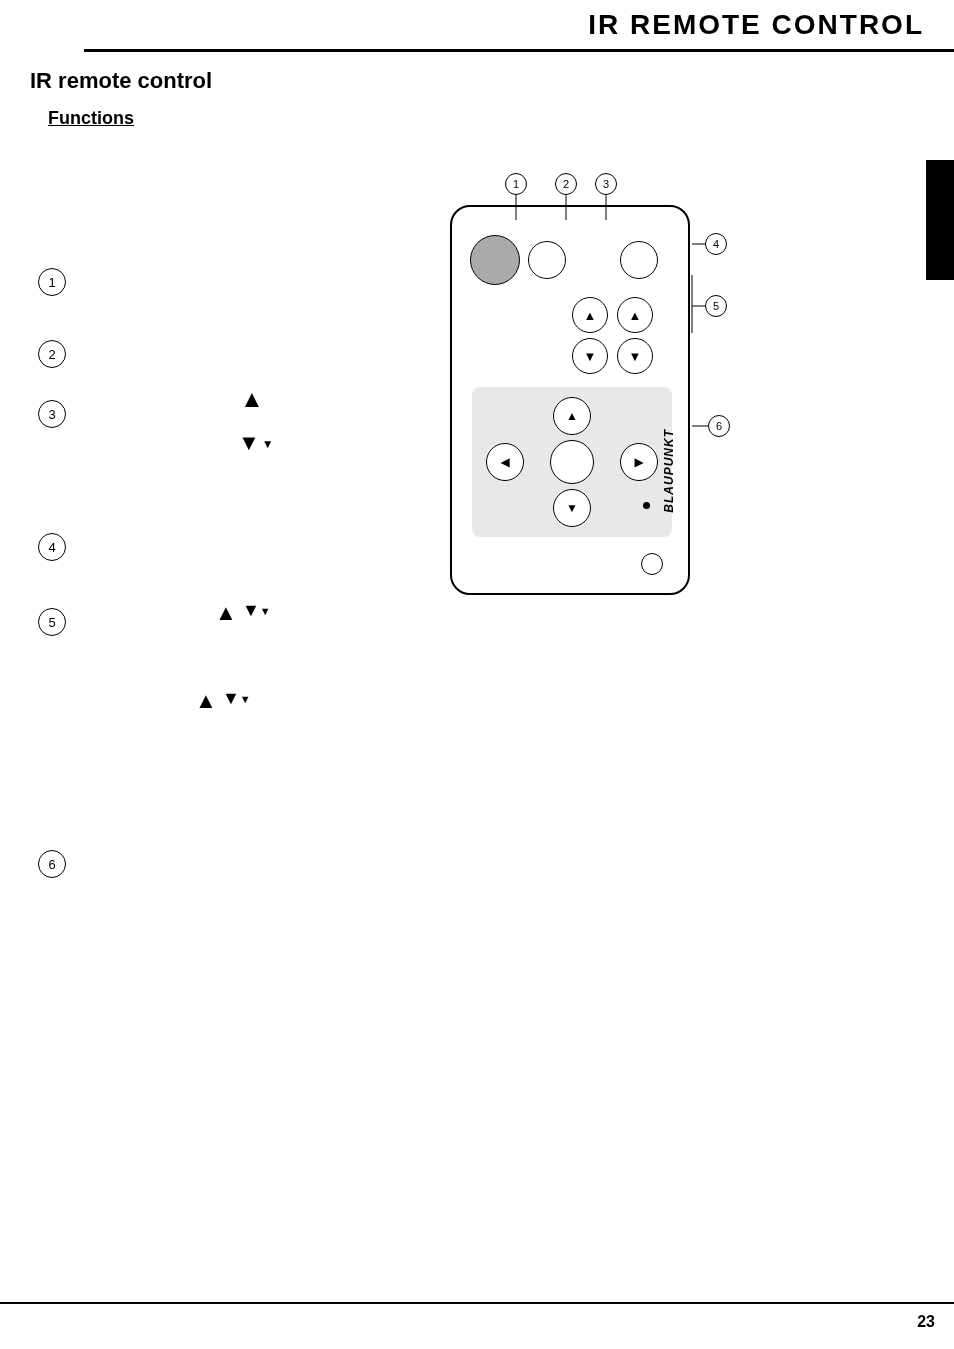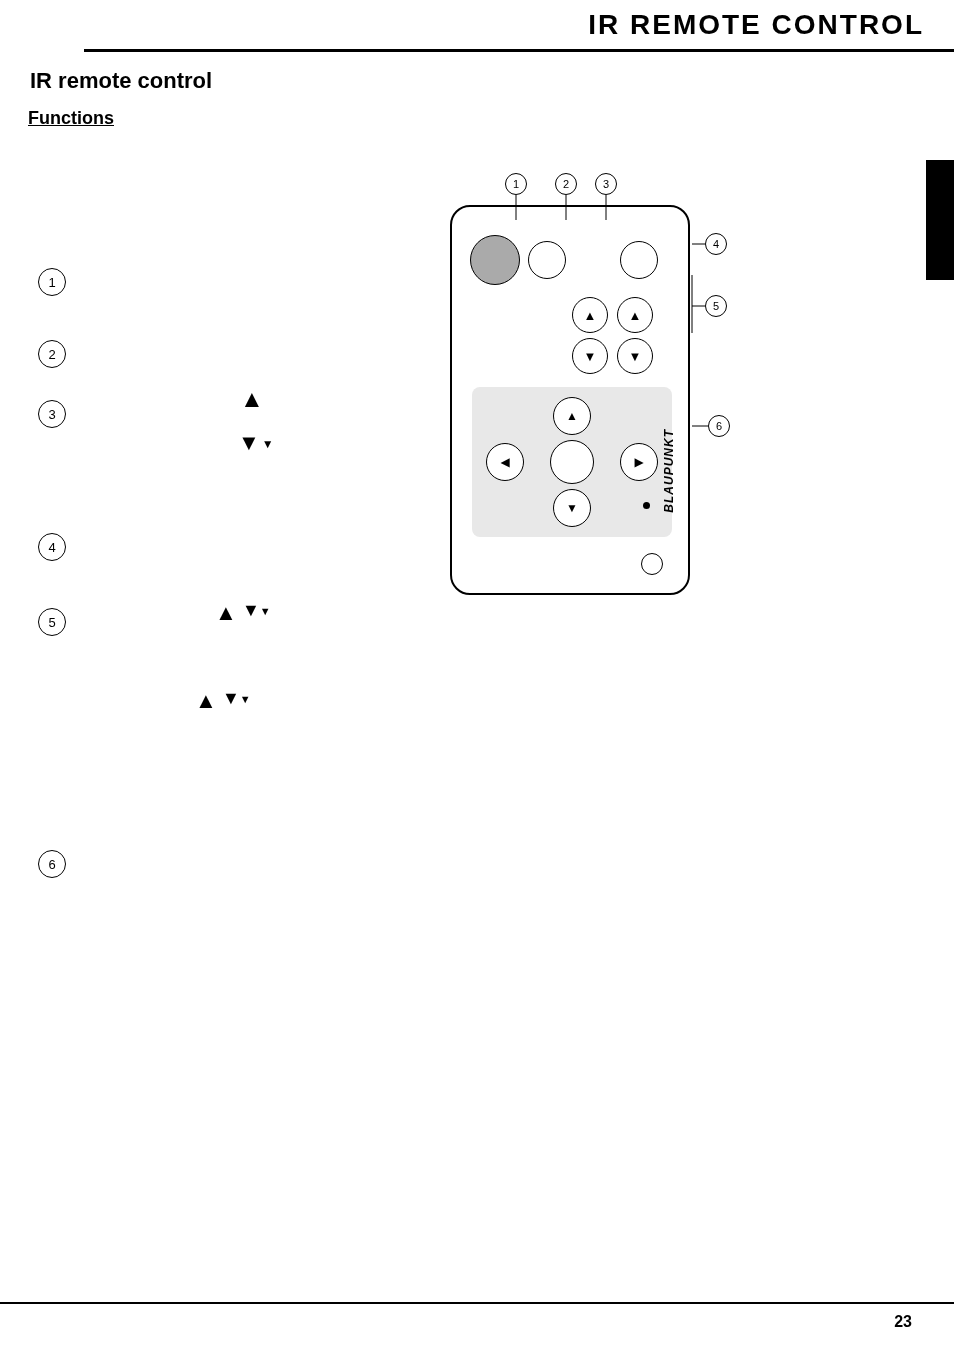--- a/index.html
+++ b/index.html
@@ -49,21 +49,21 @@
       left: 30px;
       font-size: 22px;
       font-weight: bold;
       color: #000;
     }
 
     
     .functions-link {
       position: absolute;
       top: 108px;
-      left: 28px;
+      left: 48px;
       font-size: 18px;
       font-weight: bold;
       color: #000;
       text-decoration: underline;
     }
 
     
     .num-label {
       position: absolute;
       width: 28px;
@@ -266,21 +266,21 @@
       justify-content: center;
       font-size: 11px;
       color: #000;
       background: #fff;
     }
 
     
     .page-number {
       position: absolute;
       bottom: 18px;
-      right: 42px;
+      right: 19px;
       font-size: 16px;
       font-weight: bold;
       color: #000;
     }
 
     
     .bottom-line {
       position: absolute;
       bottom: 45px;
       left: 0;

